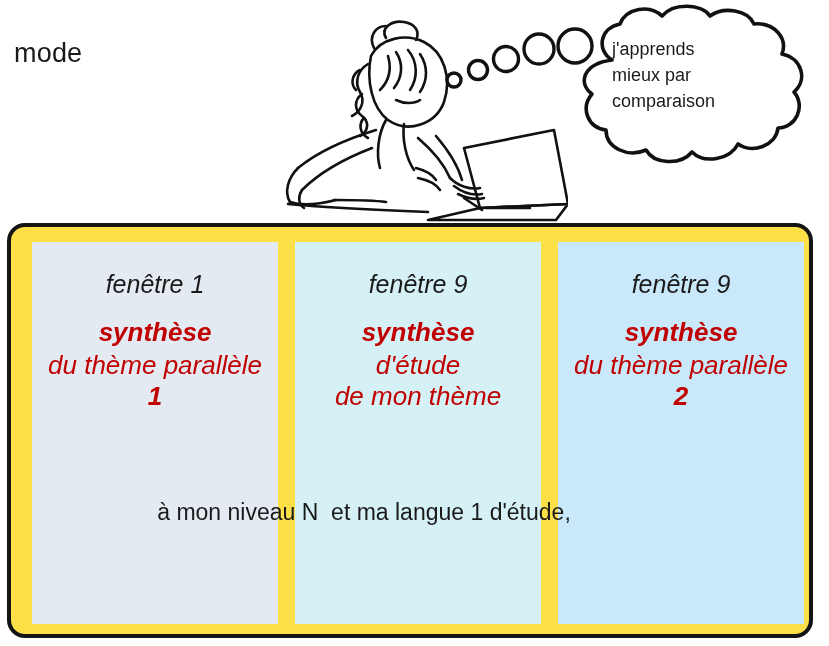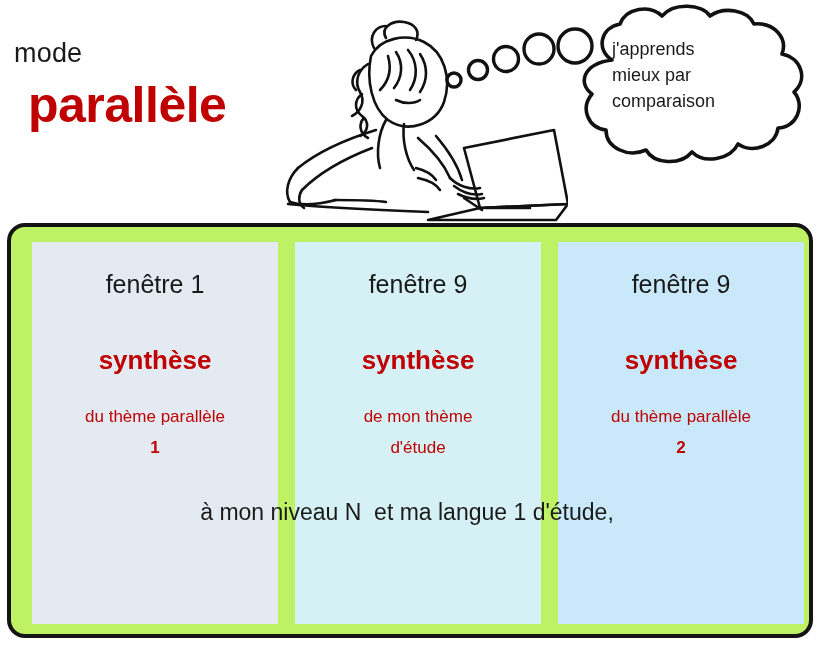--- a/index.html
+++ b/index.html
@@ -84,22 +84,23 @@
 
   
   #windows-box {
     position: absolute;
     left: 7px;
     top: 223px;
     width: 806px;
     height: 415px;
     border: 4px solid #141414;
     border-radius: 18px;
-    background: #bef264;
+    background: #fde047;
     box-sizing: border-box;
+    font-style: italic;
   }
 
   #panels-row {
     position: absolute;
     left: 21px;
     top: 15px;
     width: 772px;
     height: 382px;
     display: flex;
     justify-content: space-between;
@@ -122,27 +123,27 @@
   .panel-window-label {
     font-size: 25px;
     line-height: 30px;
     color: #1a1a1a;
   }
   .panel-synthese {
     font-size: 26px;
     line-height: 30px;
     font-weight: bold;
     color: #c00000;
-    margin-top: 46px;
+    margin-top: 18px;
   }
   .panel-detail {
-    font-size: 17px;
+    font-size: 26px;
     line-height: 31px;
     color: #c00000;
-    margin-top: 26px;
+    margin-top: 3px;
     padding: 0 9px;
   }
   .panel-detail .emph {
     font-weight: bold;
     display: block;
   }
   .panel-detail .plain {
     display: block;
   }
 
@@ -150,39 +151,37 @@
   #footer-note {
     position: absolute;
     left: 7px;
     top: 490px;
     width: 714px;
     text-align: center;
     font-size: 23px;
     line-height: 44px;
     color: #1a1a1a;
     pointer-events: none;
-    padding-left: 43px;
   }
   #footer-note .note-line-1 {
     display: block;
     white-space: pre;
   }
   #footer-note .note-line-2 {
     display: block;
     white-space: pre;
   }
 </style>
 </head>
 <body>
 
 <div id="header">
 
   <div id="title-block">
     <div id="title-mode">mode</div>
-    <div id="title-parallele">parallèle</div>
   </div>
 
   <div id="person-illustration">
     <svg viewBox="0 0 300 218" width="300" height="218" fill="none" stroke="#111111" stroke-width="2.6" stroke-linecap="round" stroke-linejoin="round">
 
       <path d="M118 30 C112 20 124 12 136 14 C148 16 152 24 148 32"></path>
       <path d="M106 40 C100 28 108 18 118 18"></path>
 
       <path d="M103 48 C98 72 104 100 120 112 C140 126 168 116 176 94 C184 70 176 44 156 34 C138 25 112 30 103 48 Z"></path>
 
@@ -277,22 +276,22 @@
           <span class="emph">1</span>
         </div>
       </div>
     </div>
 
     <div class="panel panel-2">
       <div class="panel-inner">
         <div class="panel-window-label">fenêtre 9</div>
         <div class="panel-synthese">synthèse</div>
         <div class="panel-detail">
+          <span class="plain">d'étude</span>
           <span class="plain">de mon thème</span>
-          <span class="plain">d'étude</span>
         </div>
       </div>
     </div>
 
     <div class="panel panel-3">
       <div class="panel-inner">
         <div class="panel-window-label">fenêtre 9</div>
         <div class="panel-synthese">synthèse</div>
         <div class="panel-detail">
           <span class="plain">du thème parallèle</span>

